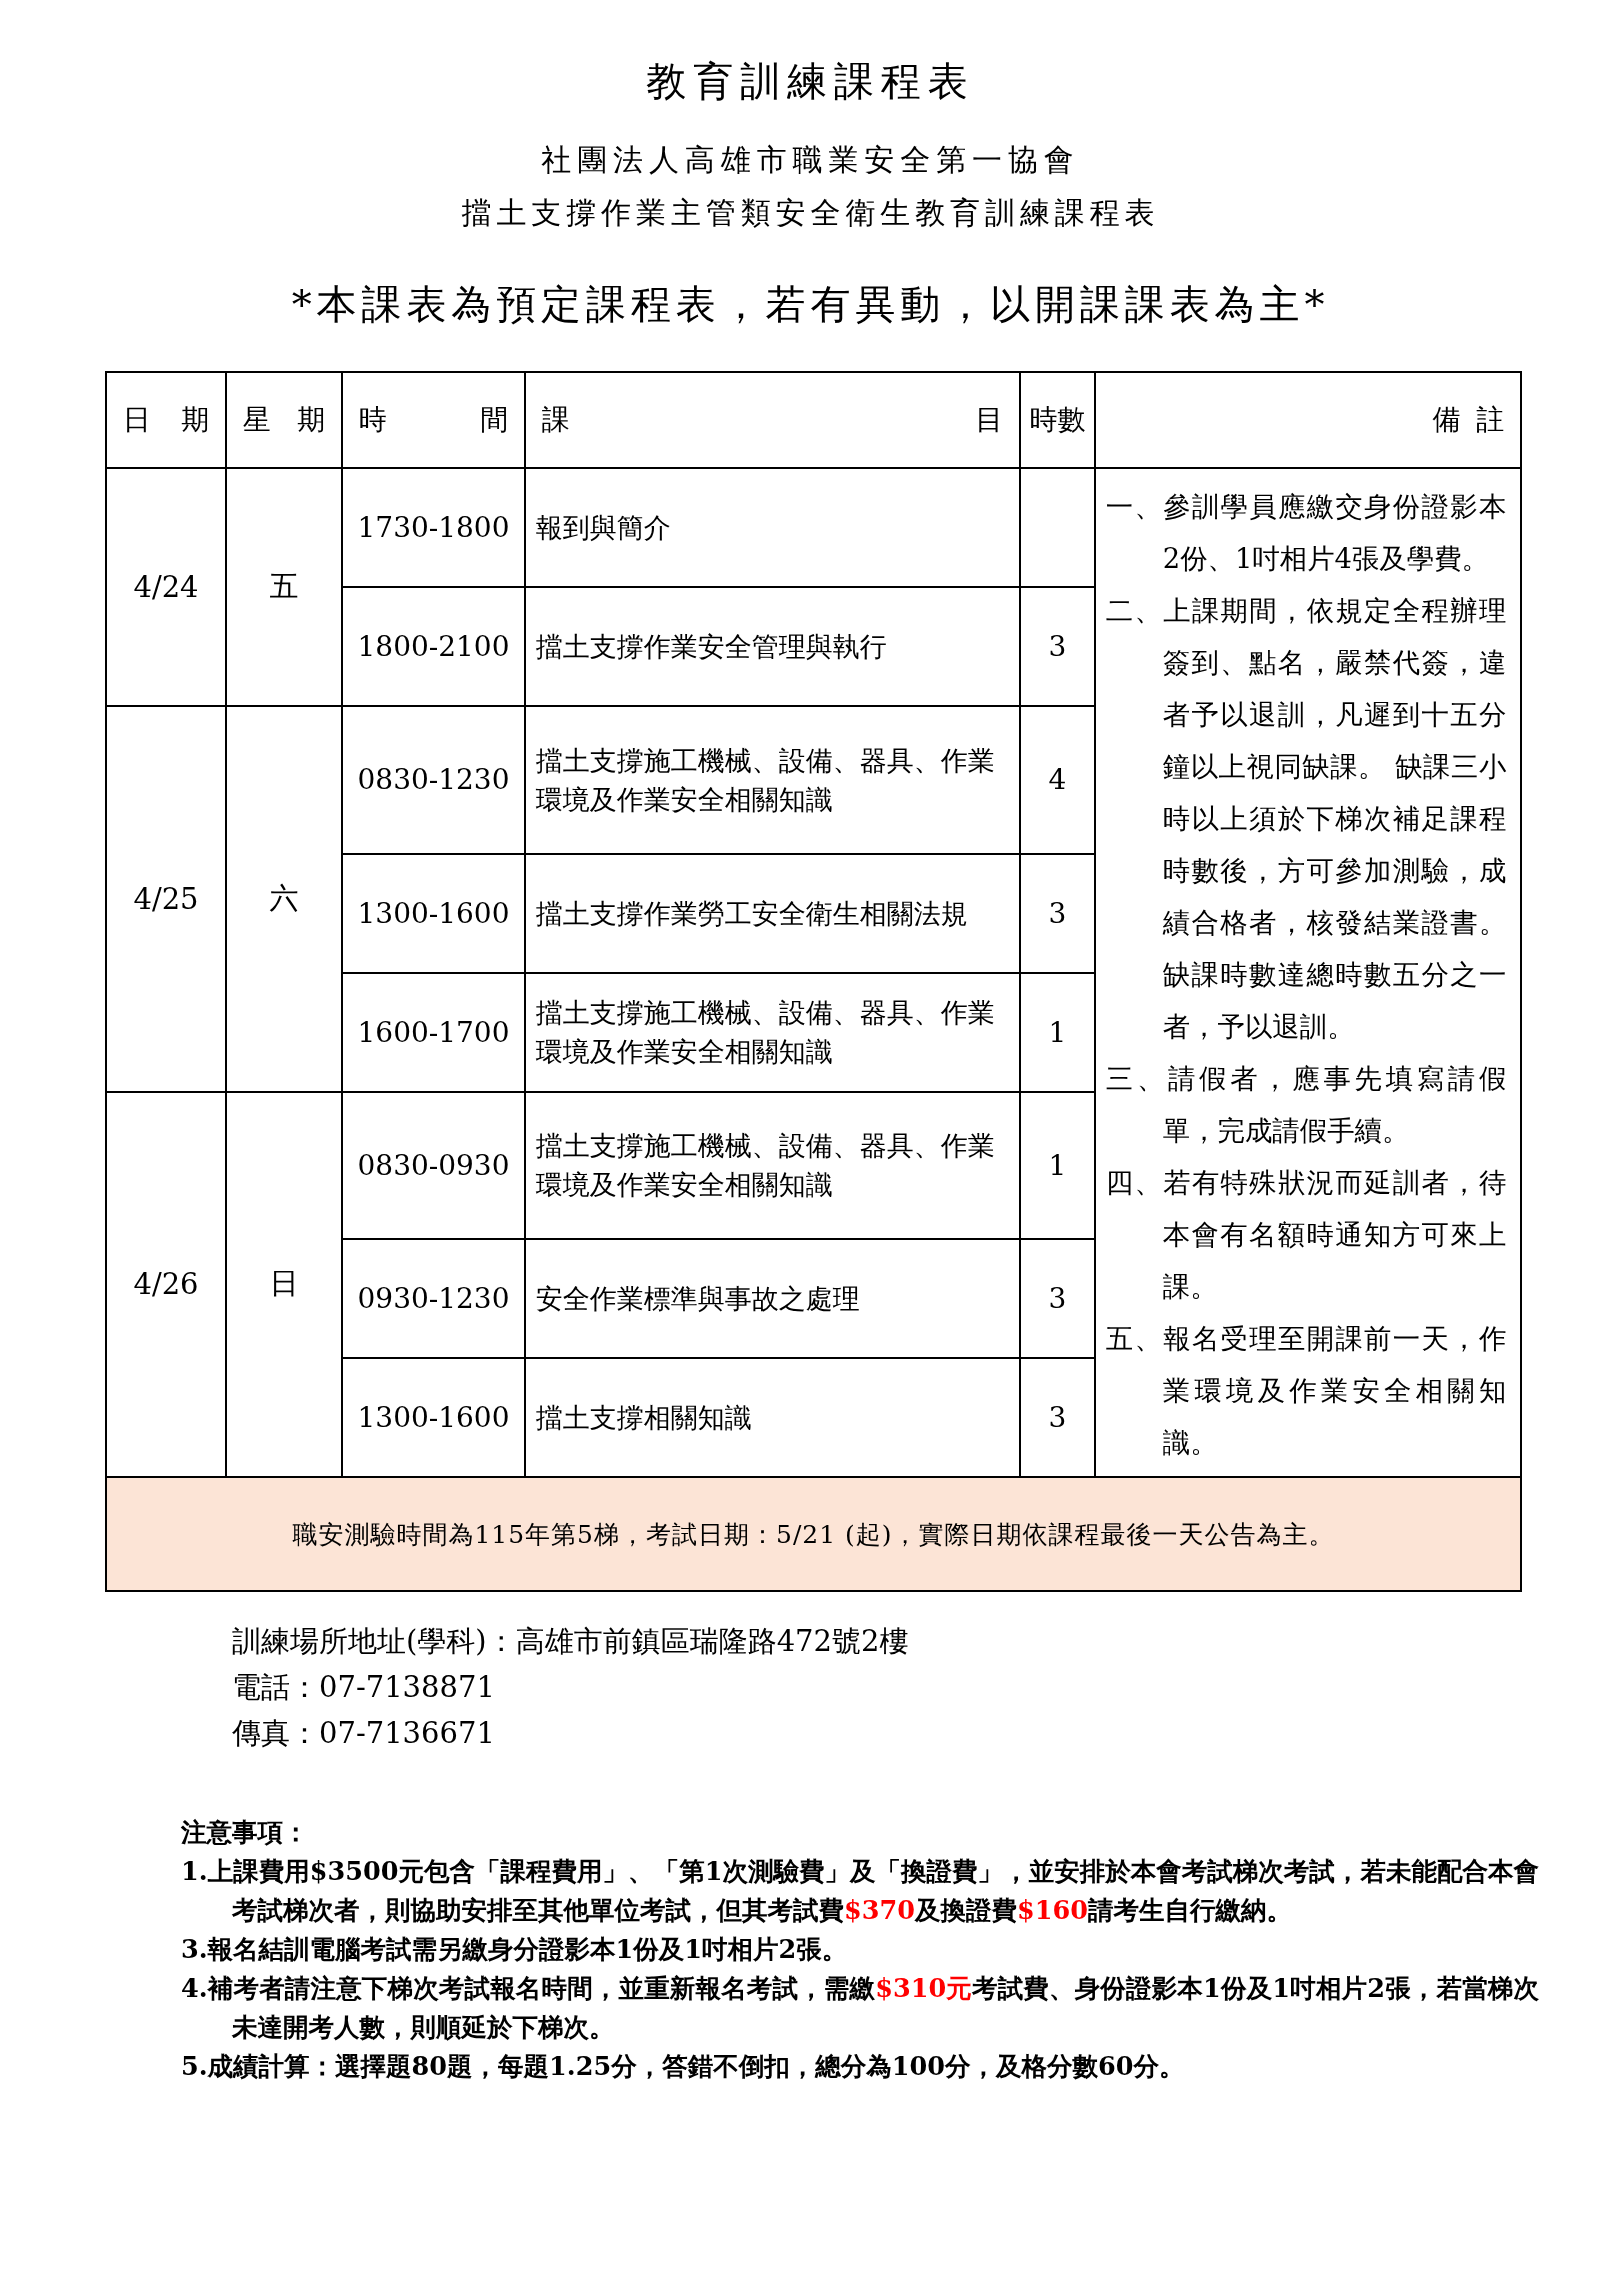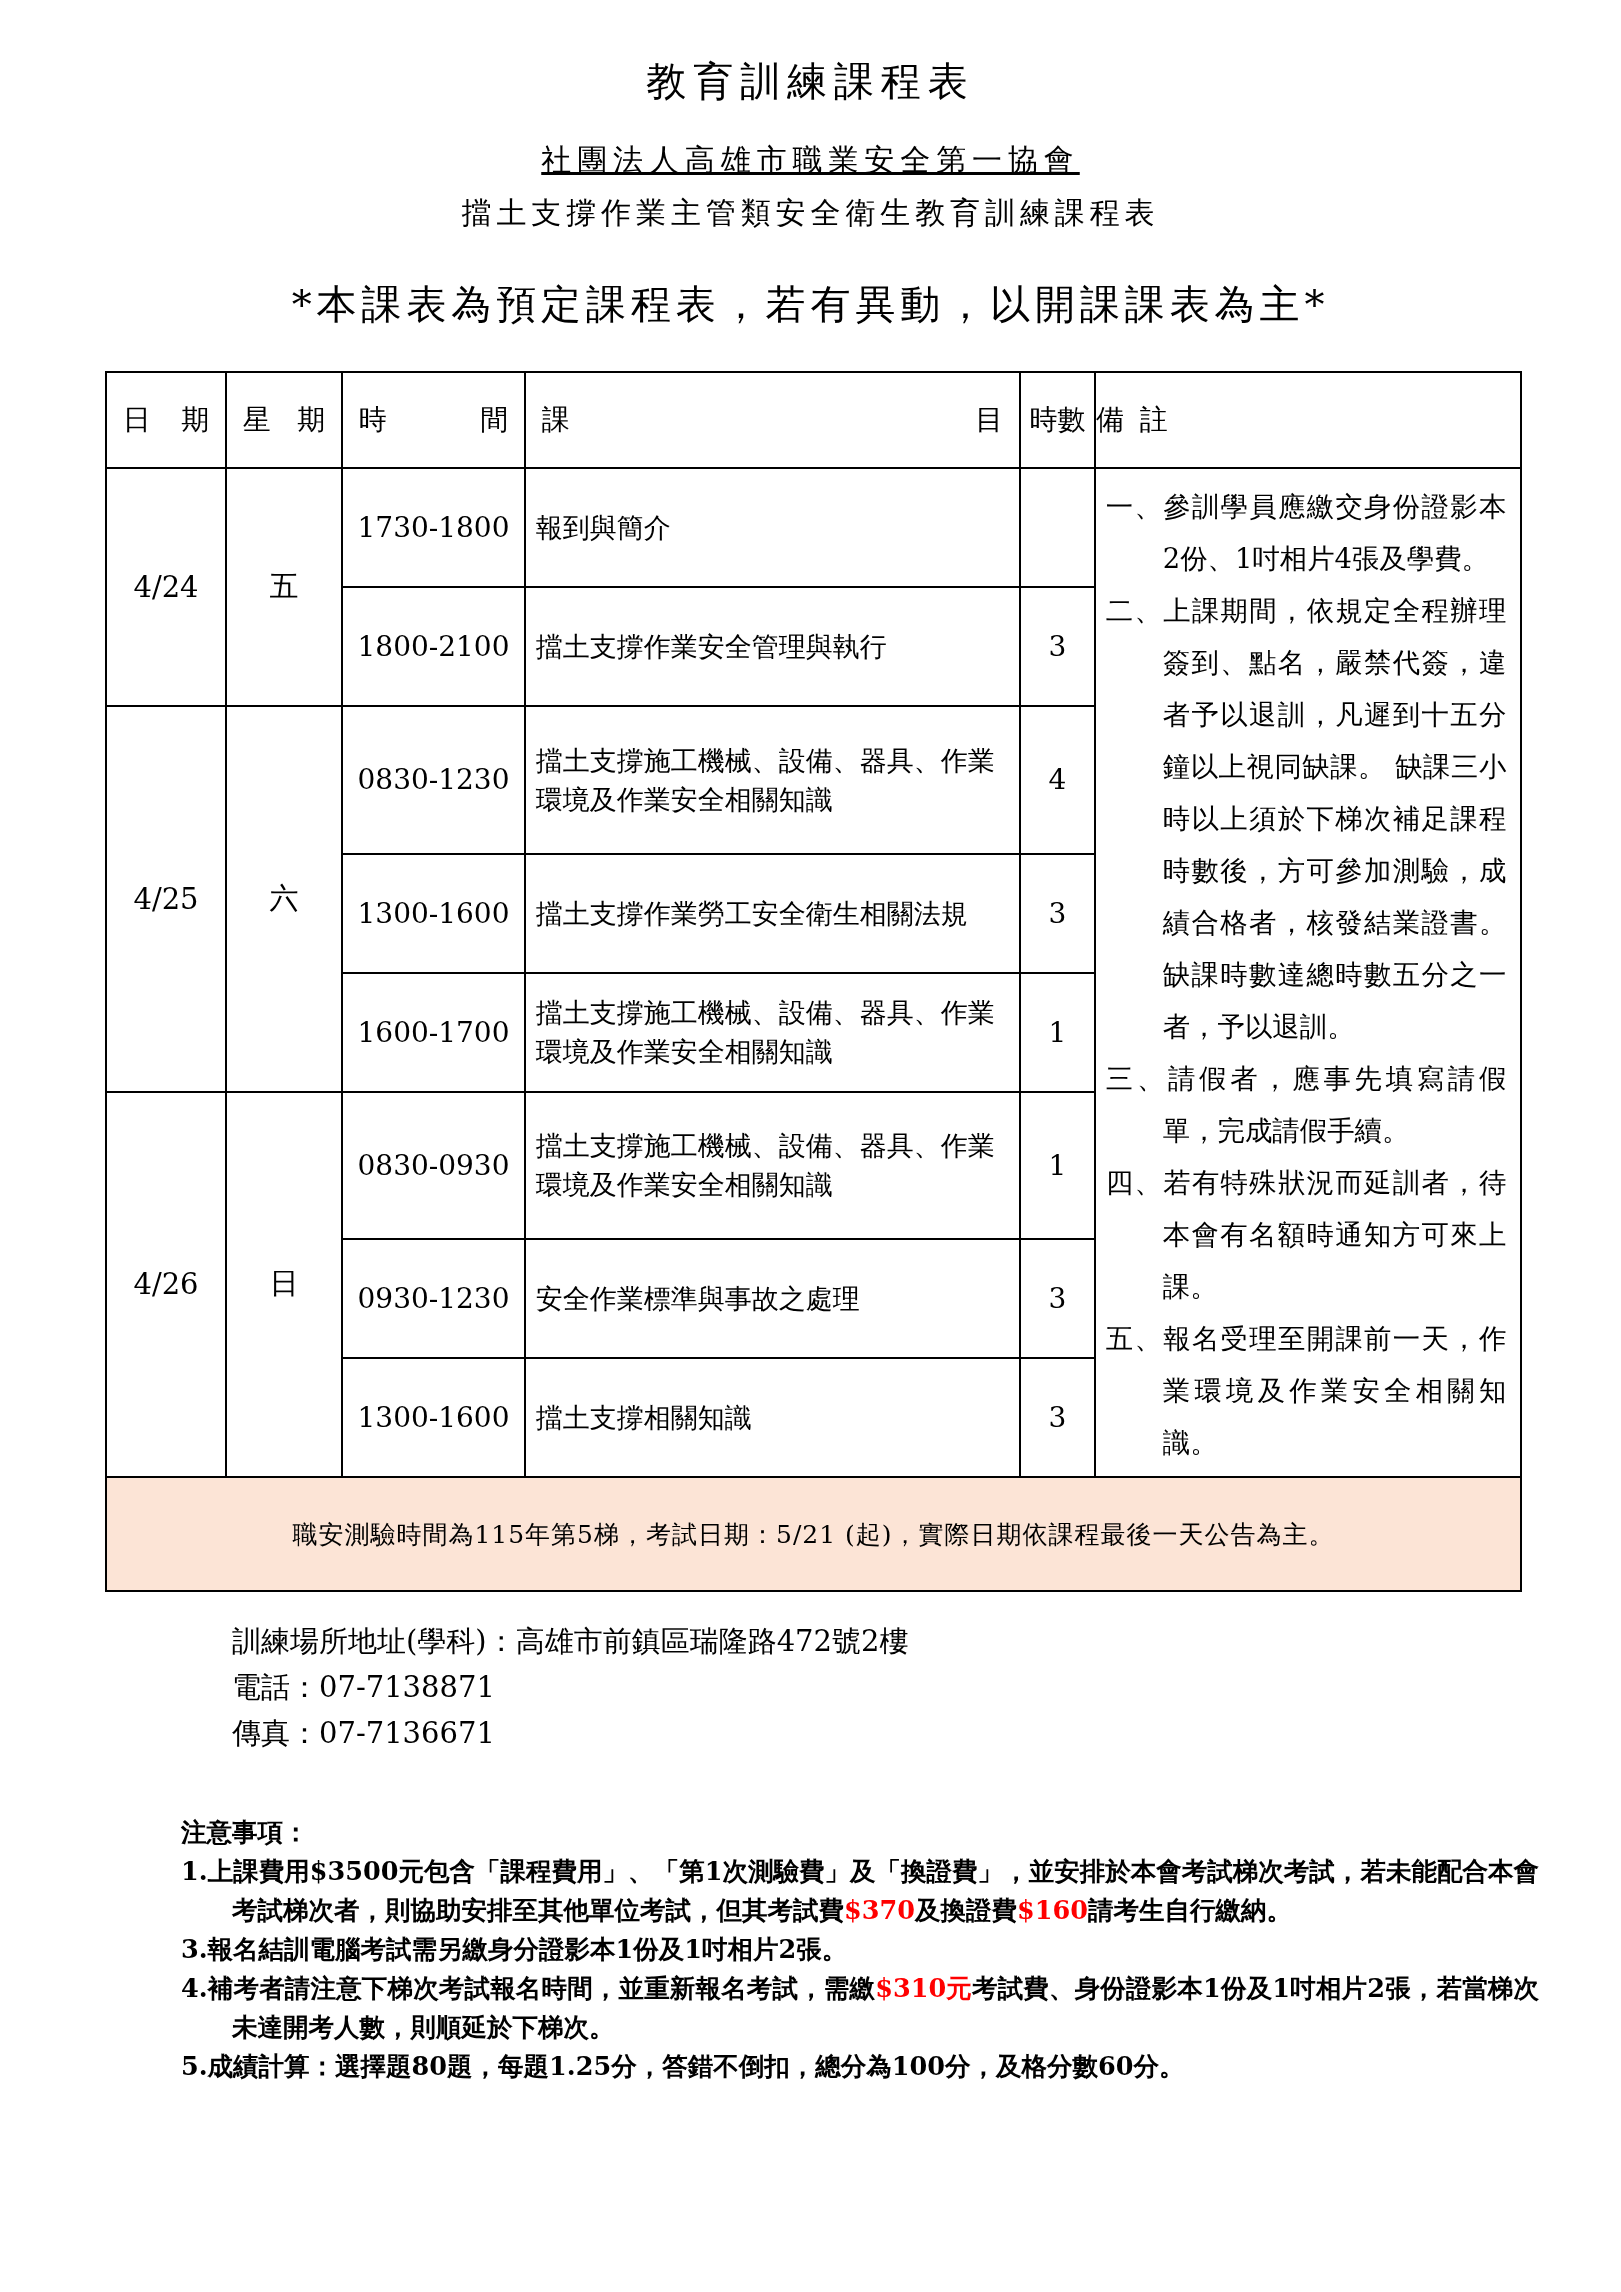--- a/index.html
+++ b/index.html
@@ -7,34 +7,34 @@
     --pink:#fce4d6;
     --red:#ff0000;
   }
   html,body{margin:0;padding:0;background:#ffffff;}
   .sheet{
     width:1621px;height:2293px;position:relative;overflow:hidden;
     background:#ffffff;color:var(--ink);
     font-family:"DejaVu Serif","Liberation Serif",serif;
   }
   .title{padding-top:54px;text-align:center;font-size:40px;letter-spacing:6.9px;}
-  .org{margin-top:31px;text-align:center;font-size:30px;letter-spacing:5.9px;text-decoration:underline;}
+  .org{margin-top:31px;text-align:center;font-size:30px;letter-spacing:5.9px;}
   .subtitle{margin-top:11.8px;text-align:center;font-size:30px;letter-spacing:4.9px;}
   .notice{margin-top:43px;text-align:center;font-size:40px;letter-spacing:4.9px;}
 
   table.schedule{
     margin:39px 0 0 105px;width:1415px;
     border-collapse:collapse;table-layout:fixed;
     border:2.9px solid #000;
   }
   table.schedule th,table.schedule td{border:2px solid #000;}
   thead tr{height:96px;}
   th{font-weight:normal;font-size:28px;padding:0;}
   .spread-in{display:flex;justify-content:space-between;padding:0 15.7px;}
-  .h-remarks{letter-spacing:15.7px;text-align:left;}
+  .h-remarks{letter-spacing:15.7px;text-align:right;}
   tr.session{height:119px;}
   td.c-date,td.c-week{text-align:center;font-size:29px;}
   td.c-time{text-align:center;font-size:28px;letter-spacing:0px;}
   td.c-subject{font-size:27px;line-height:39px;padding:3.9px 7.8px 3.9px 9.8px;margin-left:40px;}
   td.c-hours{text-align:center;font-size:28px;}
   td.c-remarks{
     vertical-align:top;padding:11.8px 13.7px 7.8px 9.8px;
     font-size:27.4px;line-height:52px;text-align:justify;
   }
   .remark-item{padding-left:57px;text-indent:-57px;}

